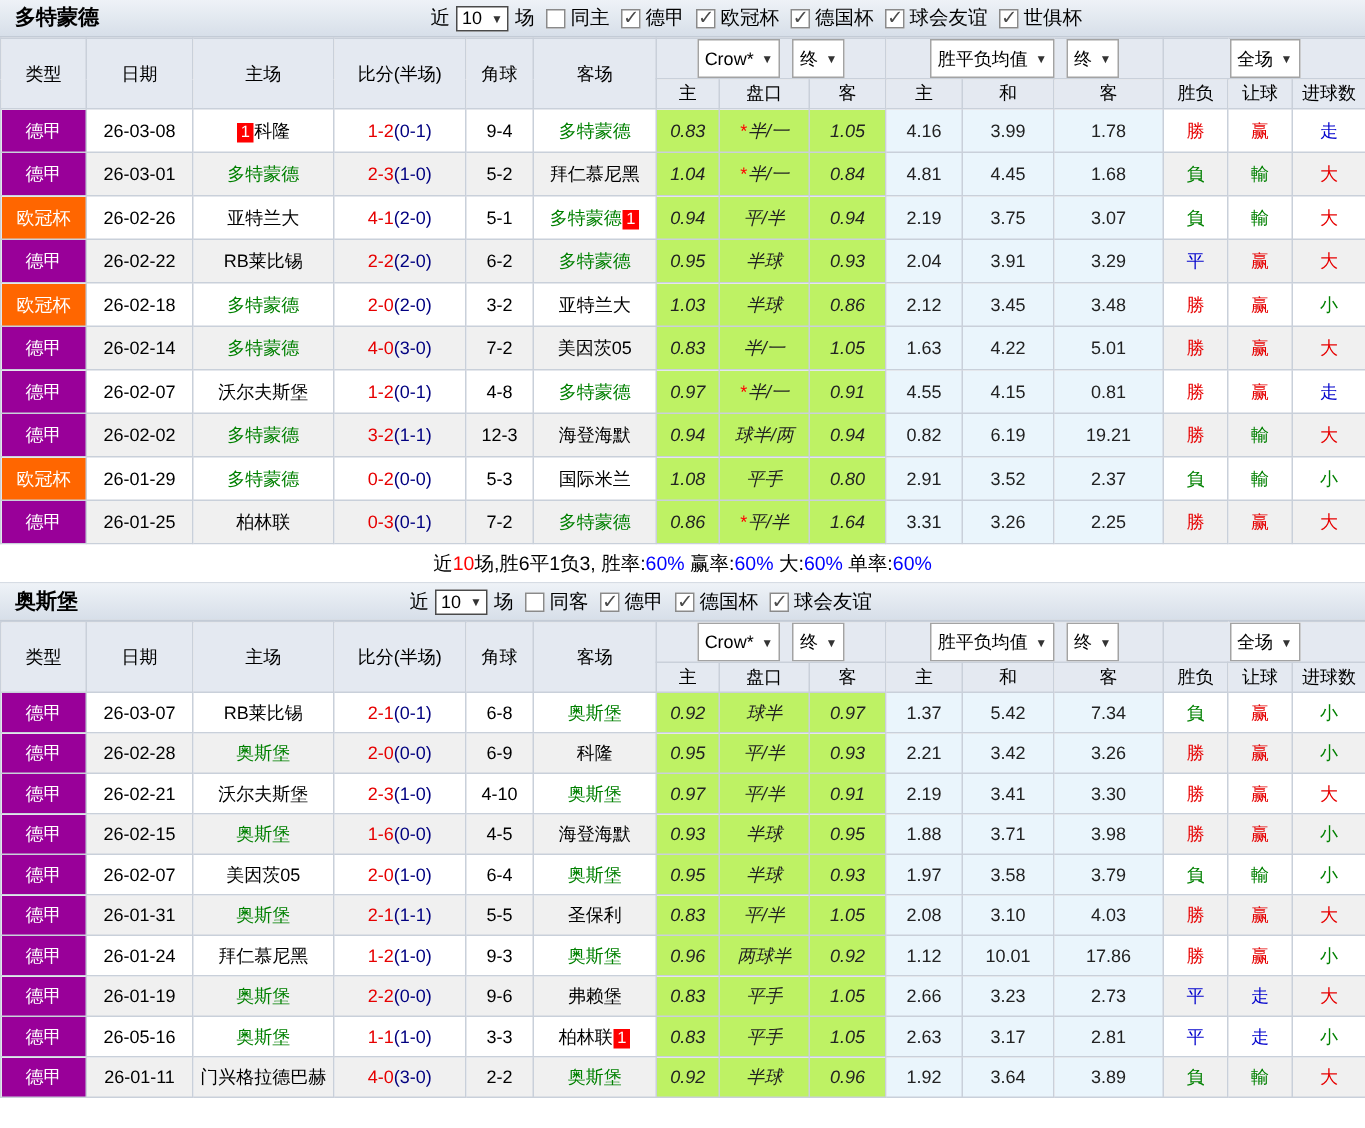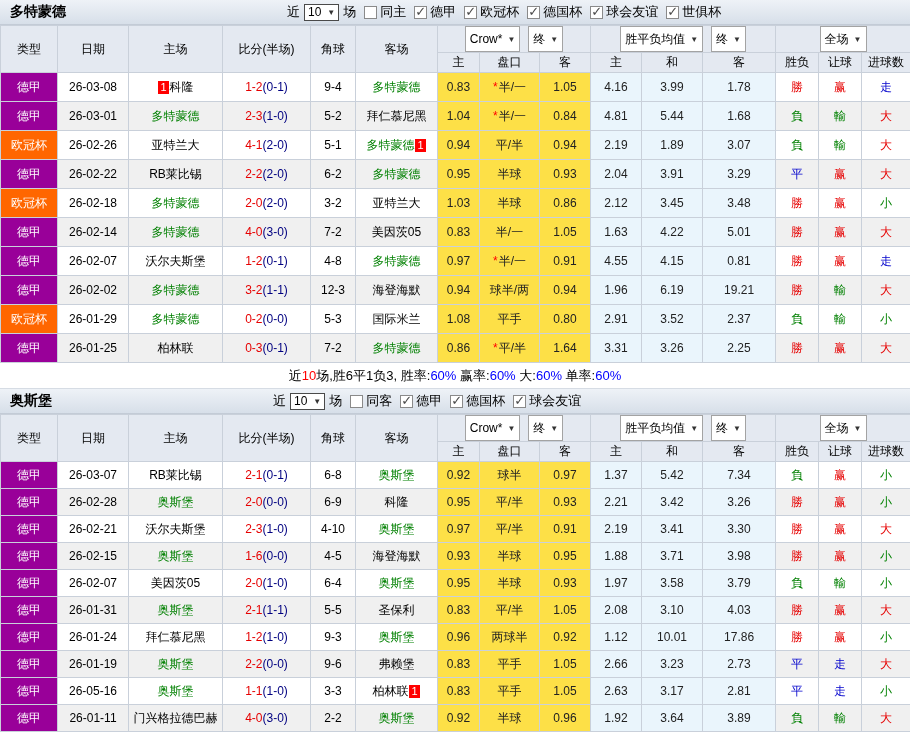--- a/index.html
+++ b/index.html
@@ -36,21 +36,21 @@
   table.stats thead th { background:#e4e9f1; font-weight:normal; color:#000; height:20px; font-size:12px; }
   .select { display:inline-flex; align-items:center; background:#fff; border:1px solid #a3a3a3; height:17px; padding:12px 4px;
     font-size:12px; margin:0 4px; cursor:pointer; vertical-align:middle; }
   .select .arrow { font-size:8px; margin-left:5px; color:#333; }
 
   #sec0 tbody td { height:29px; }
   #sec1 tbody td { height:27px; }
   td.base { background:#fff; color:#000; }
   tr.even td.base { background:#f0f0f0; }
   td.league { color:#fff; font-size:12px; }
-  td.odds { background:#fde047; color:#222; }
+  td.odds { background:#bef264; color:#222;font-style:italic; }
   td.avg { background:#eaf5fc; color:#222; }
   td.team.green { color:#008000; }
   td.score .ft { color:#e60000; }
   td.score .ht { color:#000080; }
   .card { display:inline-block; background:#ff0000; color:#fff; font-size:11px; line-height:13px; padding:0 2px; margin:0 1px; }
   .star { color:#ff0000; margin-right:1px; }
   td.res { font-size:12px; }
 
   
   .summary { height:26px; line-height:26px; text-align:center; font-size:13px; background:#fff; border-bottom:1px solid #d6dce4; }
@@ -170,38 +170,38 @@
             <td class="league" style="background: rgb(153, 0, 153);">德甲</td>
             <td class="base">26-03-01</td>
             <td class="base team green">多特蒙德</td>
             <td class="base score"><span class="ft">2-3</span><span class="ht">(1-0)</span></td>
             <td class="base">5-2</td>
             <td class="base team">拜仁慕尼黑</td>
             <td class="odds">1.04</td>
             <td class="odds"><span class="star">*</span>半/一</td>
             <td class="odds">0.84</td>
             <td class="avg">4.81</td>
-            <td class="avg">5.44</td>
+            <td class="avg">4.45</td>
             <td class="avg">1.68</td>
             <td class="base res" style="color: rgb(0, 128, 0);">負</td>
             <td class="base res" style="color: rgb(0, 128, 0);">輸</td>
             <td class="base res" style="color: rgb(230, 0, 0);">大</td>
           </tr>
           <tr class="odd">
             <td class="league" style="background: rgb(255, 102, 0);">欧冠杯</td>
             <td class="base">26-02-26</td>
             <td class="base team">亚特兰大</td>
             <td class="base score"><span class="ft">4-1</span><span class="ht">(2-0)</span></td>
             <td class="base">5-1</td>
             <td class="base team green">多特蒙德<span class="card">1</span></td>
             <td class="odds">0.94</td>
             <td class="odds">平/半</td>
             <td class="odds">0.94</td>
             <td class="avg">2.19</td>
-            <td class="avg">1.89</td>
+            <td class="avg">3.75</td>
             <td class="avg">3.07</td>
             <td class="base res" style="color: rgb(0, 128, 0);">負</td>
             <td class="base res" style="color: rgb(0, 128, 0);">輸</td>
             <td class="base res" style="color: rgb(230, 0, 0);">大</td>
           </tr>
           <tr class="even">
             <td class="league" style="background: rgb(153, 0, 153);">德甲</td>
             <td class="base">26-02-22</td>
             <td class="base team">RB莱比锡</td>
             <td class="base score"><span class="ft">2-2</span><span class="ht">(2-0)</span></td>
@@ -271,21 +271,21 @@
           <tr class="even">
             <td class="league" style="background: rgb(153, 0, 153);">德甲</td>
             <td class="base">26-02-02</td>
             <td class="base team green">多特蒙德</td>
             <td class="base score"><span class="ft">3-2</span><span class="ht">(1-1)</span></td>
             <td class="base">12-3</td>
             <td class="base team">海登海默</td>
             <td class="odds">0.94</td>
             <td class="odds">球半/两</td>
             <td class="odds">0.94</td>
-            <td class="avg">1.96</td>
+            <td class="avg">0.82</td>
             <td class="avg">6.19</td>
             <td class="avg">19.21</td>
             <td class="base res" style="color: rgb(230, 0, 0);">勝</td>
             <td class="base res" style="color: rgb(0, 128, 0);">輸</td>
             <td class="base res" style="color: rgb(230, 0, 0);">大</td>
           </tr>
           <tr class="odd">
             <td class="league" style="background: rgb(255, 102, 0);">欧冠杯</td>
             <td class="base">26-01-29</td>
             <td class="base team green">多特蒙德</td>

